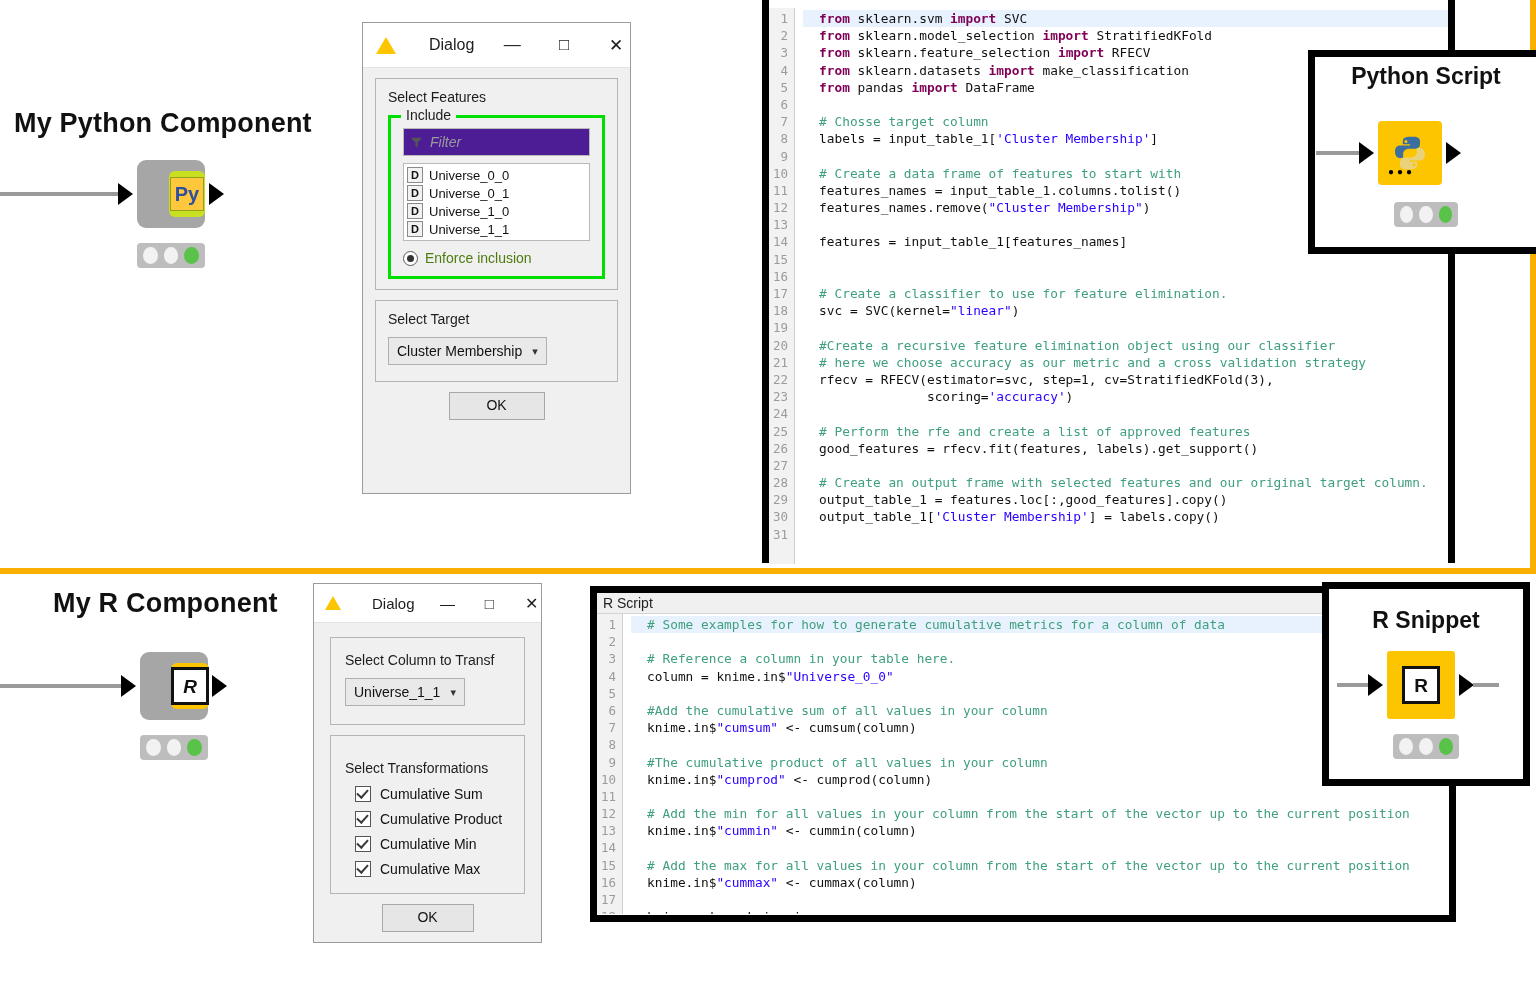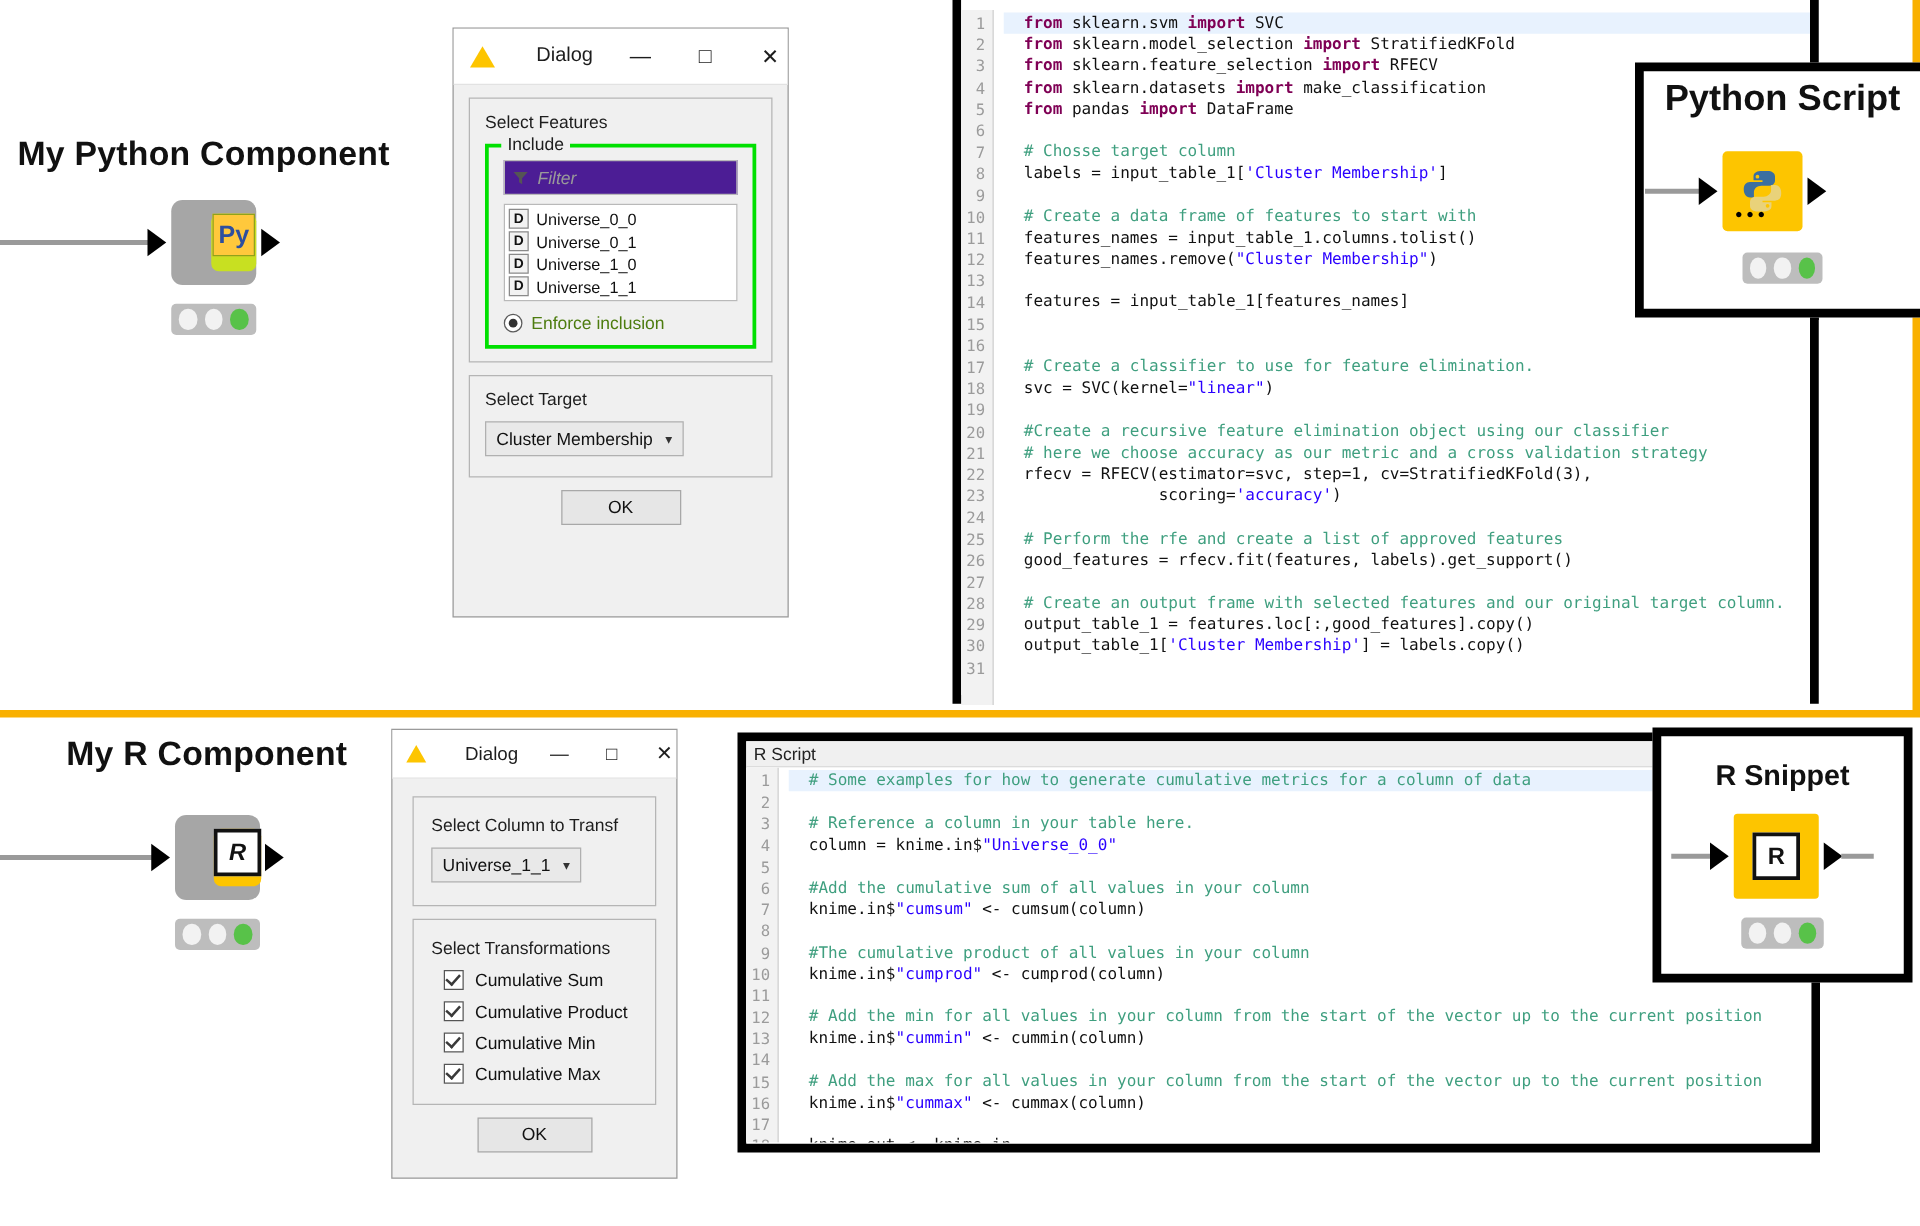--- a/index.html
+++ b/index.html
@@ -17,21 +17,21 @@
   
   .comp-title{
     position:absolute;font-weight:bold;color:#111;
     letter-spacing:.2px;white-space:nowrap;
   }
 
   
   .node-wrap{position:absolute;}
   .node-body{position:relative;width:68px;height:68px;border-radius:9px;}
   .node-body.component{background:#a6a6a6;display:flex;align-items:center;justify-content:center;}
-  .node-inner{width:46px;height:46px;border-radius:6px;display:flex;align-items:flex-start;justify-content:center;margin-left:32px;}
+  .node-inner{width:46px;height:46px;border-radius:6px;display:flex;align-items:center;justify-content:center;margin-left:32px;}
   .node-inner.py{background:#c8e021;}
   .node-inner.r{background:#fdc500;}
   .glyph-box{
     width:32px;height:32px;display:flex;align-items:center;justify-content:center;
     font-weight:bold;font-size:19px;line-height:1;
   }
   .glyph-py{background:#ffc83c;border:1px solid #8fa31a;color:#2d4f9e;font-size:20px;}
   .glyph-r{background:#ffffff;border:3px solid #111;color:#111;font-style:italic;font-size:19px;}
 
   .node-body.plain{background:#fdc500;border-radius:4px;width:72px;height:72px;display:flex;align-items:center;justify-content:center;}
@@ -234,21 +234,21 @@
   <div class="code-frame" style="left:762px;top:-7px;width:693px;height:570px;">
     <div class="code-area" style="height:100%;padding-top:8px;">
       <div class="gutter" id="py-gutter" style="font-size:12.5px;"><div class="gl">1</div><div class="gl">2</div><div class="gl">3</div><div class="gl">4</div><div class="gl">5</div><div class="gl">6</div><div class="gl">7</div><div class="gl">8</div><div class="gl">9</div><div class="gl">10</div><div class="gl">11</div><div class="gl">12</div><div class="gl">13</div><div class="gl">14</div><div class="gl">15</div><div class="gl">16</div><div class="gl">17</div><div class="gl">18</div><div class="gl">19</div><div class="gl">20</div><div class="gl">21</div><div class="gl">22</div><div class="gl">23</div><div class="gl">24</div><div class="gl">25</div><div class="gl">26</div><div class="gl">27</div><div class="gl">28</div><div class="gl">29</div><div class="gl">30</div><div class="gl">31</div></div>
       <div class="code-lines" id="py-code" style="font-size:12.8px;"><div class="ln hl"><span class="kw">from </span>sklearn.svm <span class="kw">import </span>SVC</div><div class="ln"><span class="kw">from </span>sklearn.model_selection <span class="kw">import </span>StratifiedKFold</div><div class="ln"><span class="kw">from </span>sklearn.feature_selection <span class="kw">import </span>RFECV</div><div class="ln"><span class="kw">from </span>sklearn.datasets <span class="kw">import </span>make_classification</div><div class="ln"><span class="kw">from </span>pandas <span class="kw">import </span>DataFrame</div><div class="ln">&nbsp;</div><div class="ln"><span class="cm"># Chosse target column</span></div><div class="ln">labels = input_table_1[<span class="st">'Cluster Membership'</span>]</div><div class="ln">&nbsp;</div><div class="ln"><span class="cm"># Create a data frame of features to start with</span></div><div class="ln">features_names = input_table_1.columns.tolist()</div><div class="ln">features_names.remove(<span class="st">"Cluster Membership"</span>)</div><div class="ln">&nbsp;</div><div class="ln">features = input_table_1[features_names]</div><div class="ln">&nbsp;</div><div class="ln">&nbsp;</div><div class="ln"><span class="cm"># Create a classifier to use for feature elimination.</span></div><div class="ln">svc = SVC(kernel=<span class="st">"linear"</span>)</div><div class="ln">&nbsp;</div><div class="ln"><span class="cm">#Create a recursive feature elimination object using our classifier</span></div><div class="ln"><span class="cm"># here we choose accuracy as our metric and a cross validation strategy</span></div><div class="ln">rfecv = RFECV(estimator=svc, step=1, cv=StratifiedKFold(3),</div><div class="ln">              scoring=<span class="st">'accuracy'</span>)</div><div class="ln">&nbsp;</div><div class="ln"><span class="cm"># Perform the rfe and create a list of approved features</span></div><div class="ln">good_features = rfecv.fit(features, labels).get_support()</div><div class="ln">&nbsp;</div><div class="ln"><span class="cm"># Create an output frame with selected features and our original target column.</span></div><div class="ln">output_table_1 = features.loc[:,good_features].copy()</div><div class="ln">output_table_1[<span class="st">'Cluster Membership'</span>] = labels.copy()</div><div class="ln">&nbsp;</div></div>
     </div>
   </div>
 
   <div style="position:absolute;left:1448px;top:236px;width:7px;height:20px;background:#000;"></div>
 
   <div class="node-frame" style="left:1308px;top:50px;width:222px;height:190px;">
-    <div class="frame-title" style="font-size:29px;margin-top:6px;text-align:center;">Python Script</div>
+    <div class="frame-title" style="font-size:23px;margin-top:6px;text-align:center;">Python Script</div>
 
     <div class="node-wrap" style="left:63px;top:64px;">
       <div class="wire" style="left:-62px;width:46px;"></div>
       <div class="node-body plain" style="width:64px;height:64px;border-radius:4px;position:relative;">
         <div class="port in"></div>
         <svg width="40" height="40" viewBox="0 0 64 64">
           <path d="M31.5 6c-6 0-11 1.6-11 7v5h11.5v2H16c-5 0-8 3.6-8 9.5S10.8 40 16 40h5v-6.5c0-5 4.3-8.5 9.5-8.5H41c4 0 7-3 7-7v-5c0-4.6-4.3-7-9.5-7h-7zM25.5 11a2.4 2.4 0 1 1 0 4.8 2.4 2.4 0 0 1 0-4.8z" fill="#3b6fa0"></path>
           <path d="M32.5 58c6 0 11-1.6 11-7v-5H32v-2h16c5 0 8-3.6 8-9.5S53.2 24 48 24h-5v6.5c0 5-4.3 8.5-9.5 8.5H23c-4 0-7 3-7 7v5c0 4.6 4.3 7 9.5 7h7zM38.5 53a2.4 2.4 0 1 1 0-4.8 2.4 2.4 0 0 1 0 4.8z" fill="#e9d27a"></path>
         </svg>
         <span style="position:absolute;left:10px;bottom:8px;font-size:10px;letter-spacing:3px;color:#000;">●●●</span>
@@ -292,21 +292,21 @@
     <div class="dlg-body" style="padding:14px 16px 12px 16px;">
 
       <div class="panel" style="padding:14px 14px 18px 14px;">
         <div class="panel-lbl">Select Column to Transf</div>
         <div class="combo">
           <span>Universe_1_1</span>
           <span class="chev">▾</span>
         </div>
       </div>
 
-      <div class="panel" style="padding:14px 14px 16px 14px;">
+      <div class="panel" style="padding:24px 14px 16px 14px;">
         <div class="panel-lbl">Select Transformations</div>
         <div class="chk-row">
           <span class="chk"></span>
           <span class="chk-lbl">Cumulative Sum</span>
         </div>
         <div class="chk-row">
           <span class="chk"></span>
           <span class="chk-lbl">Cumulative Product</span>
         </div>
         <div class="chk-row">

